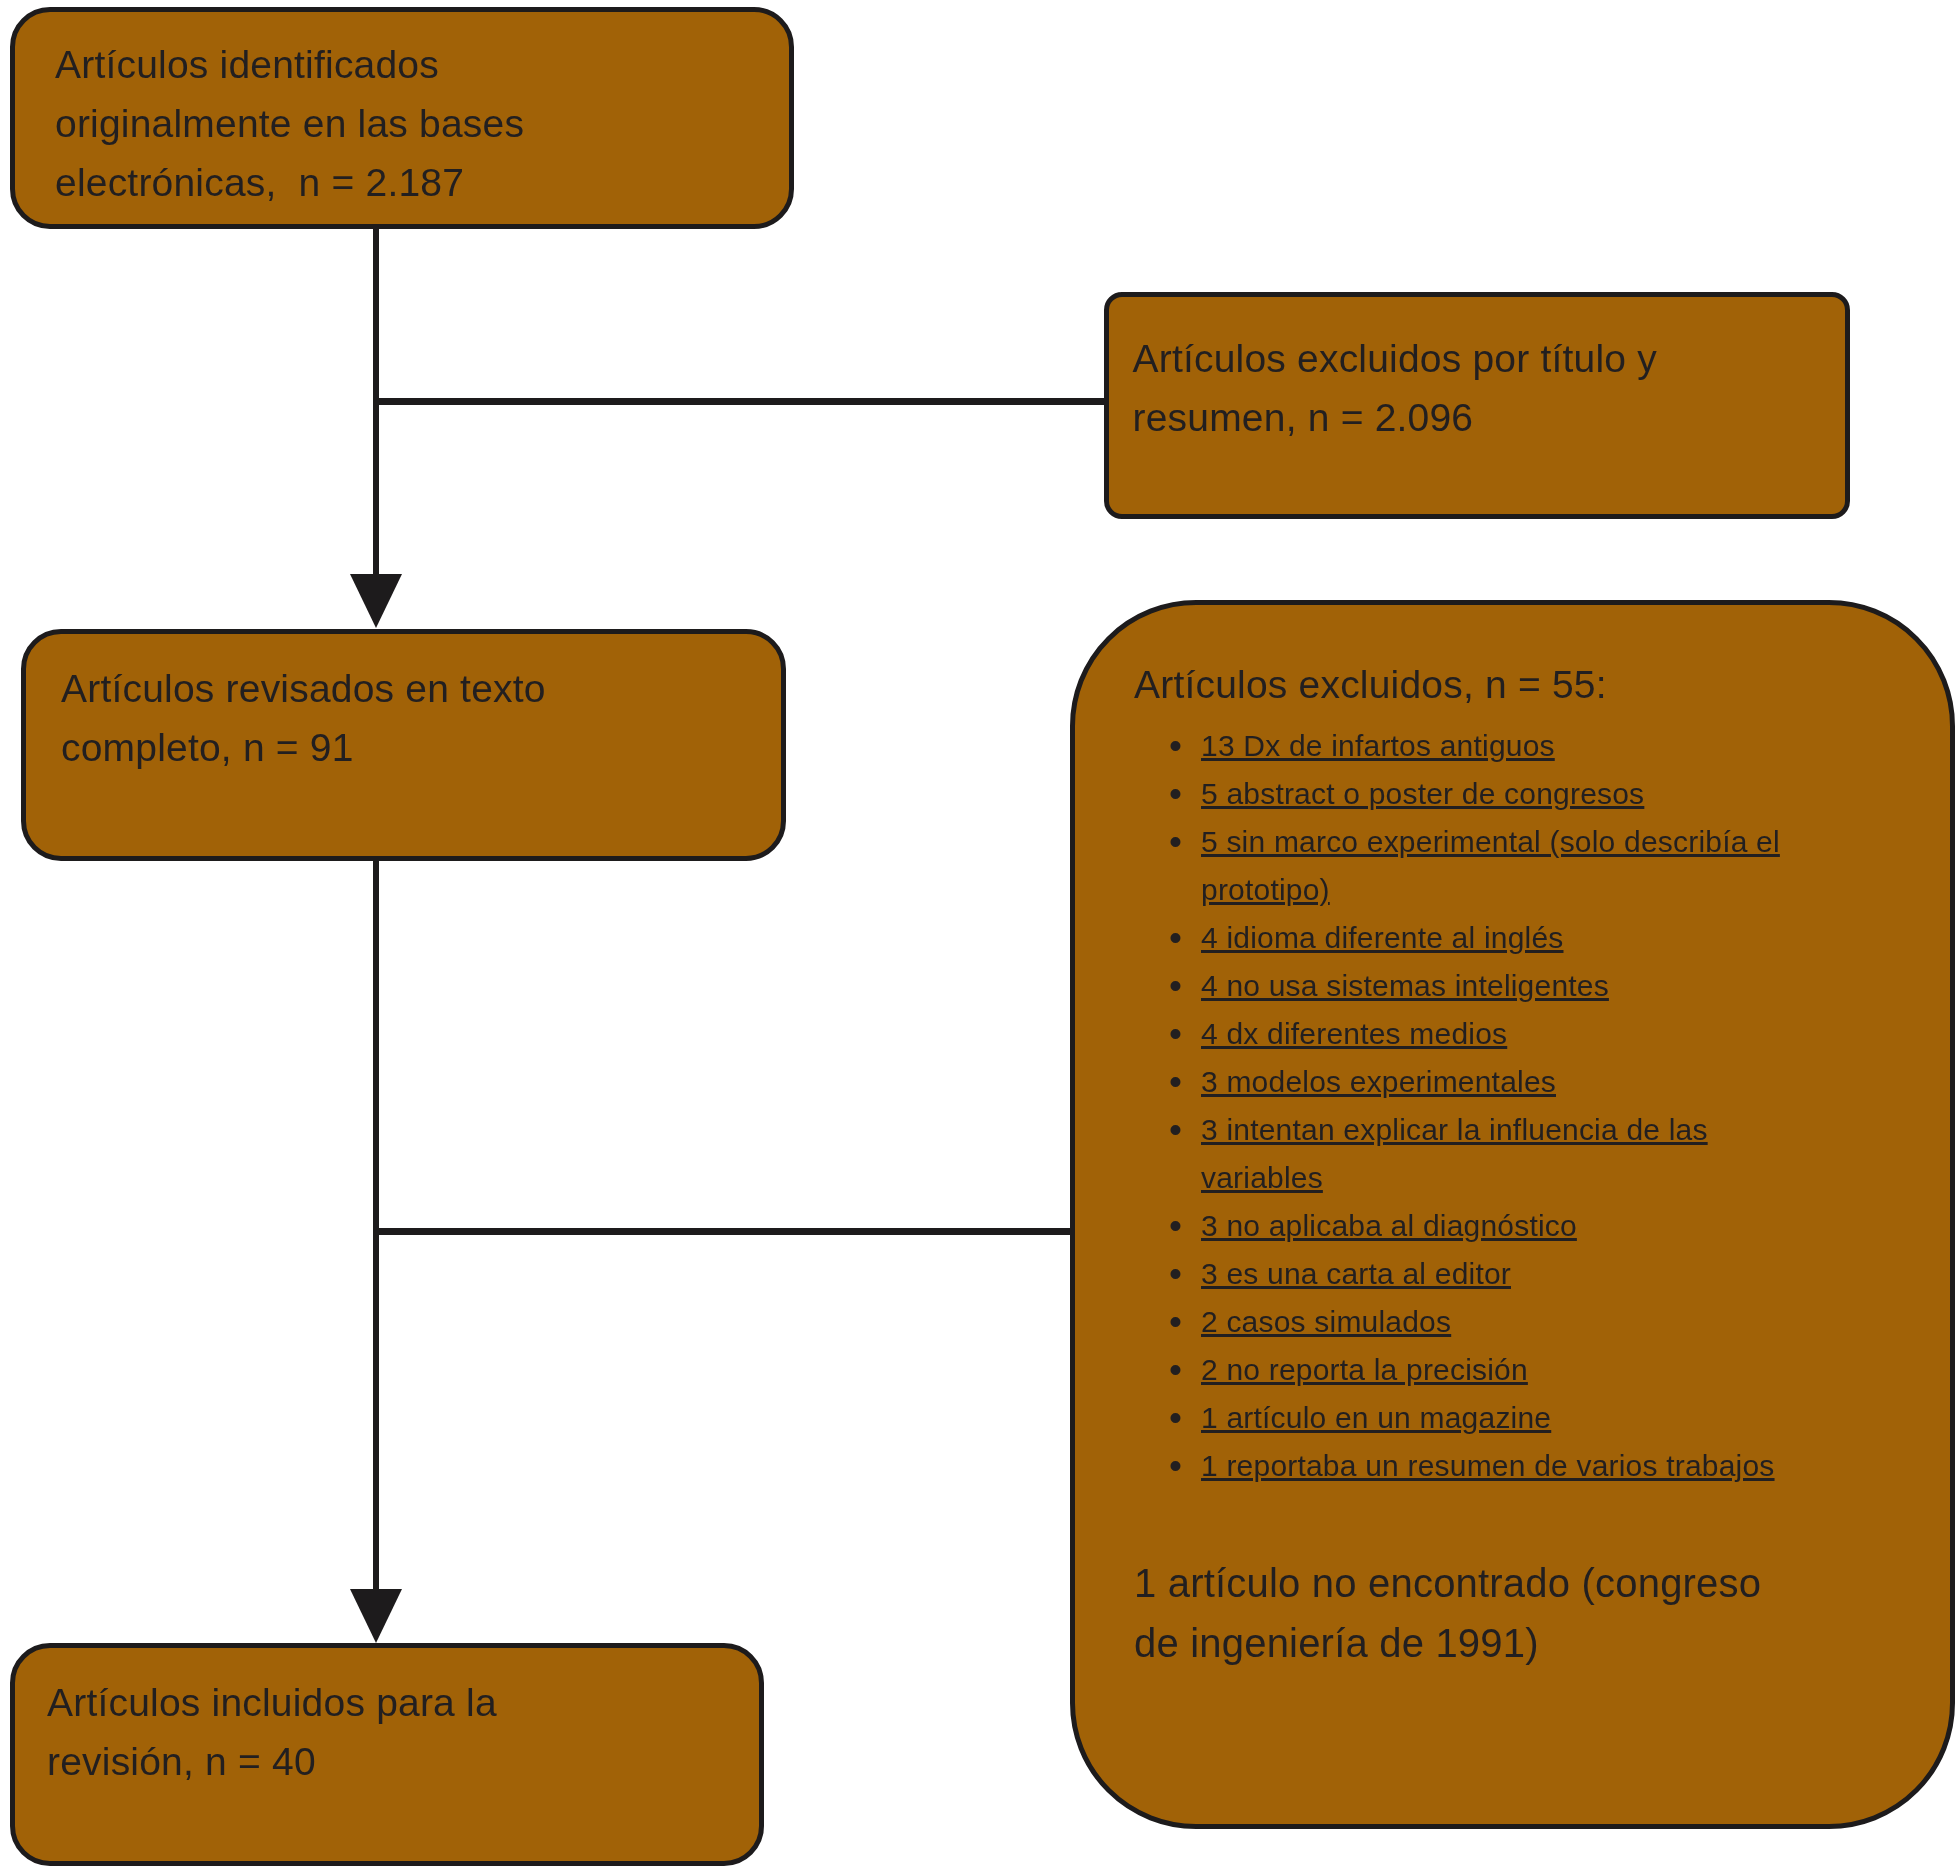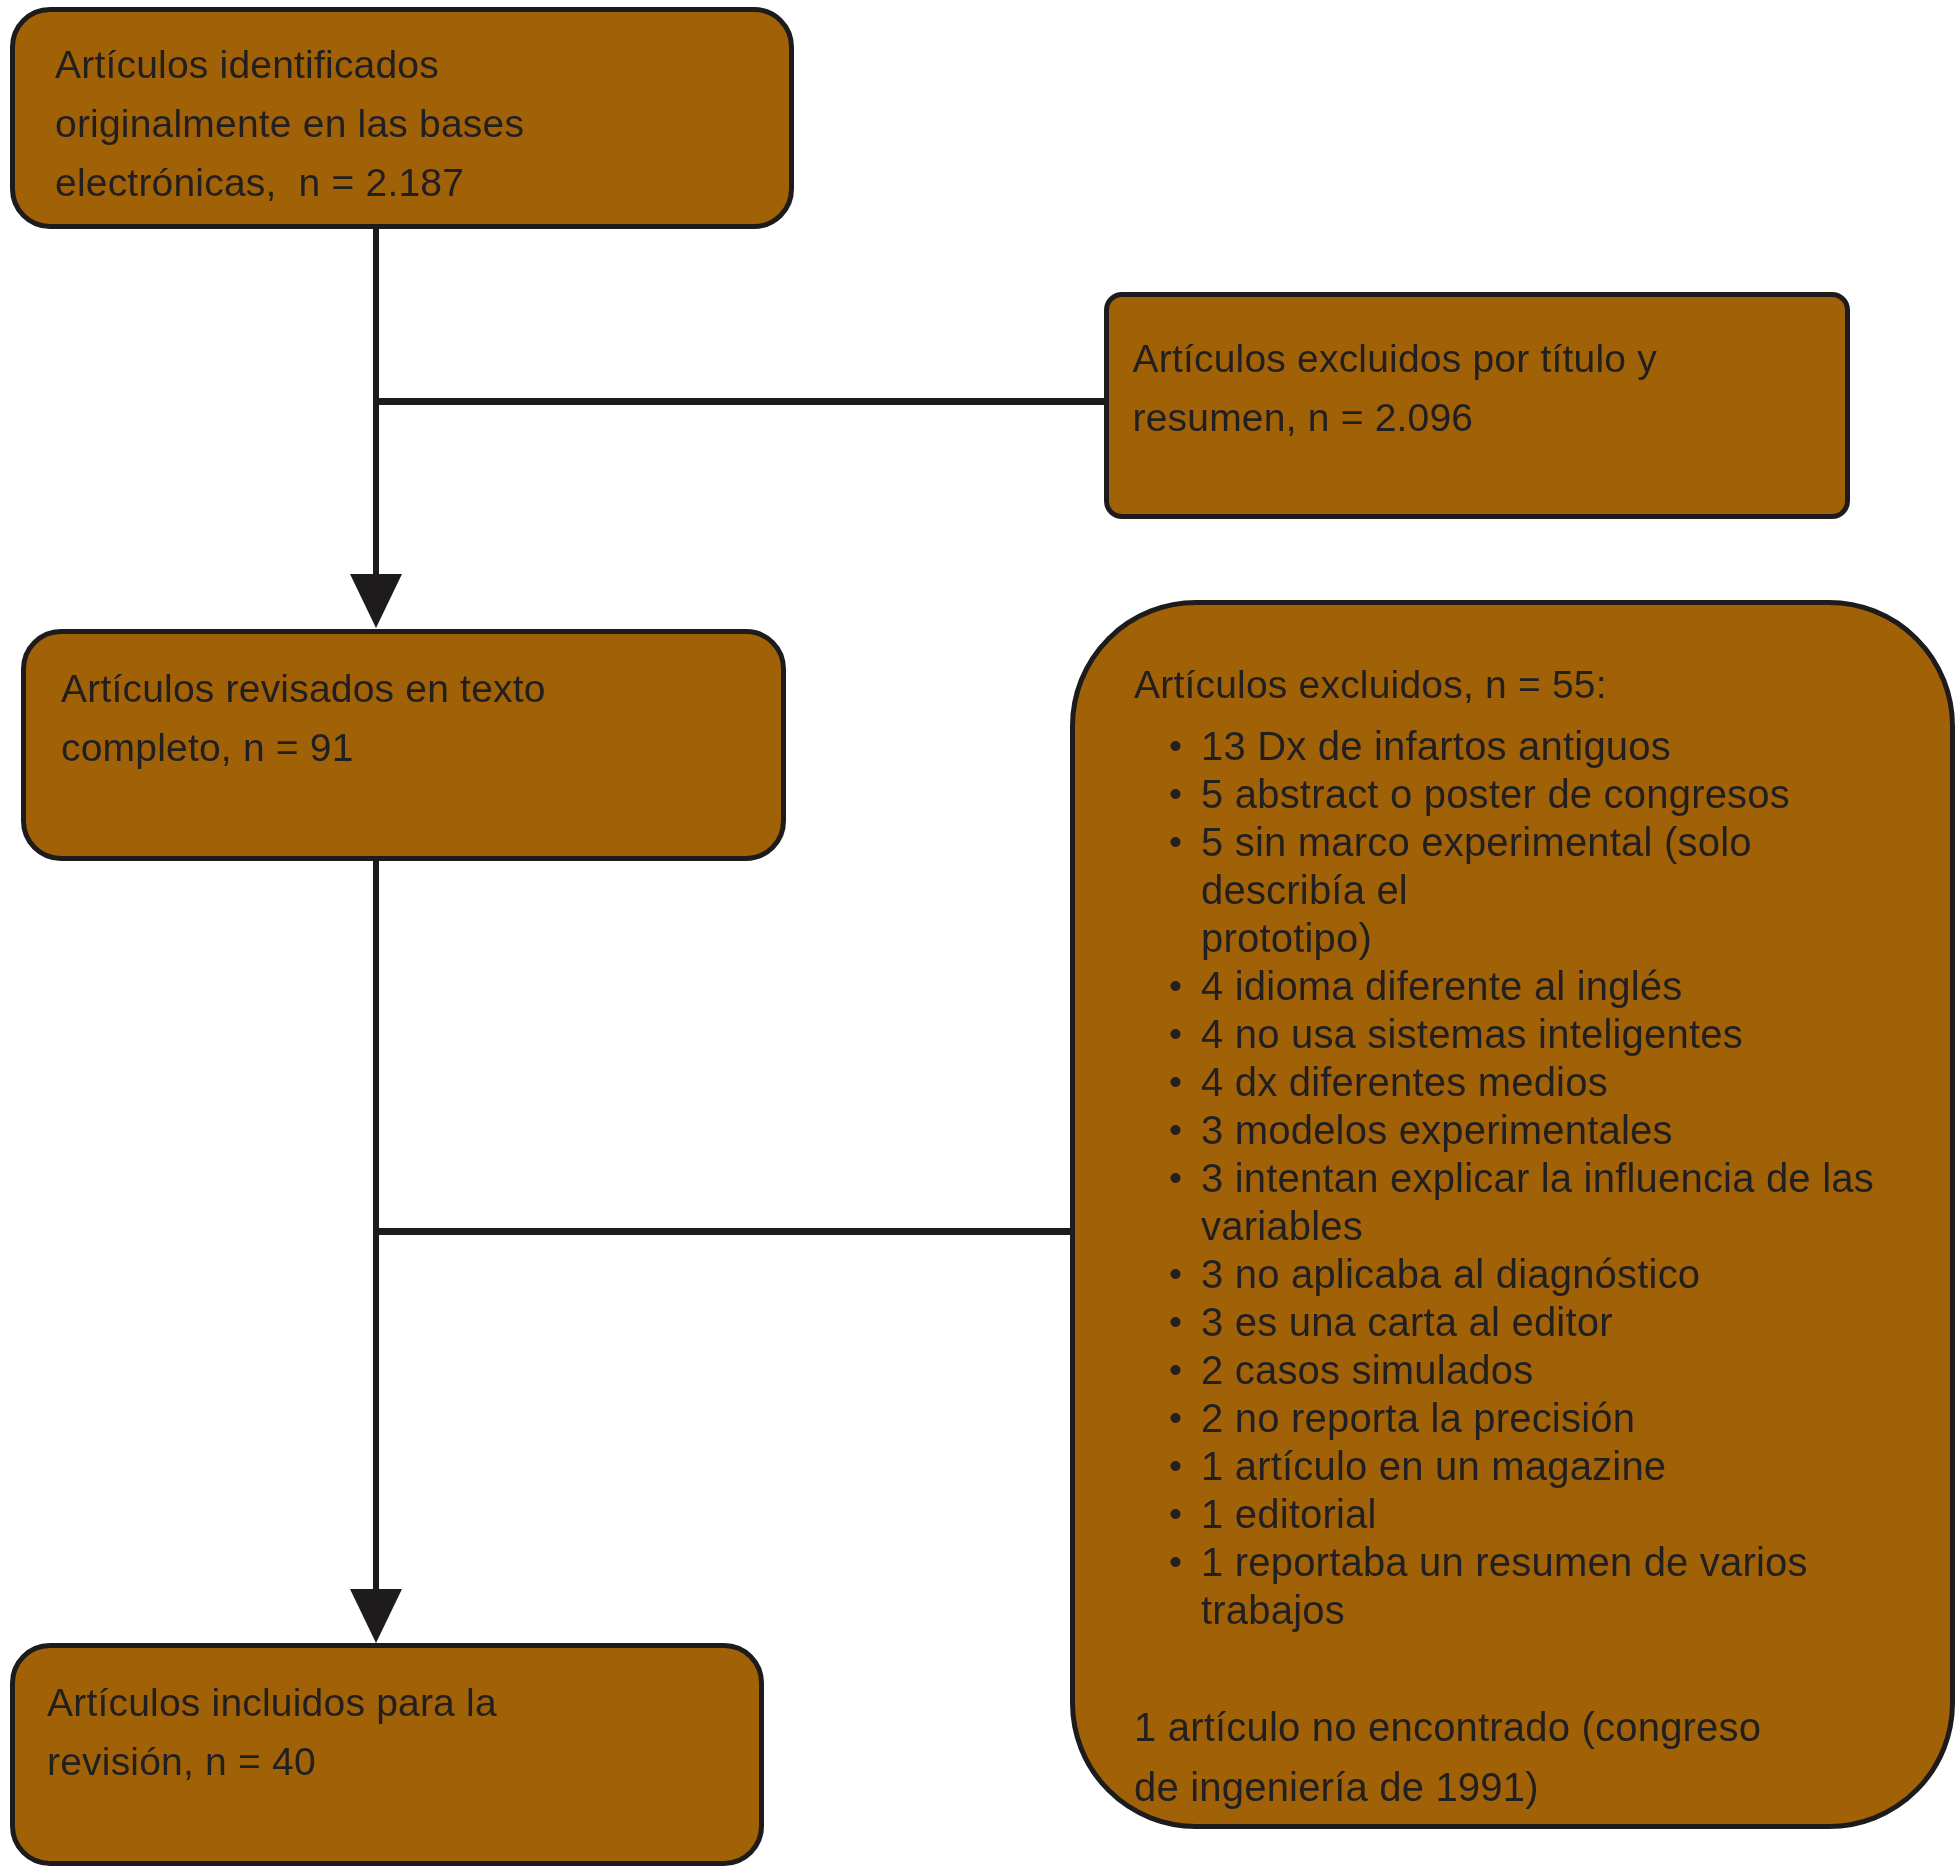--- a/index.html
+++ b/index.html
@@ -45,24 +45,25 @@
   }
   ul.exclusion-list {
     list-style: none;
     margin: 8.4px 0 0 0;
     padding: 0 0 0 35px;
     width: 730px;
   }
   ul.exclusion-list li {
     position: relative;
     padding-left: 32px;
-    font-size: 40px;
+    font-size: 30px;
     line-height: 48px;
     white-space: pre-wrap;
     letter-spacing: 0.2px;
+    text-decoration: underline;
   }
   ul.exclusion-list li::before {
     content: "\2022";
     position: absolute;
     left: 0;
     top: 0;
     font-size: 37px;
     line-height: 48px;
   }
   .exclusion-note {
@@ -135,21 +136,20 @@
         <li>4 no usa sistemas inteligentes</li>
         <li>4 dx diferentes medios</li>
         <li>3 modelos experimentales</li>
         <li>3 intentan explicar la influencia de las
 variables</li>
         <li>3 no aplicaba al diagnóstico</li>
         <li>3 es una carta al editor</li>
         <li>2 casos simulados</li>
         <li>2 no reporta la precisión</li>
         <li>1 artículo en un magazine</li>
-        <li>1 editorial</li>
         <li>1 reportaba un resumen de varios trabajos</li>
       </ul>
     <div class="exclusion-note">1 artículo no encontrado (congreso
 de ingeniería de 1991)</div>
   </div>
 
   <div class="box box-included">
     <div class="box-text">Artículos incluidos para la
 revisión, n = 40</div>
   </div>

